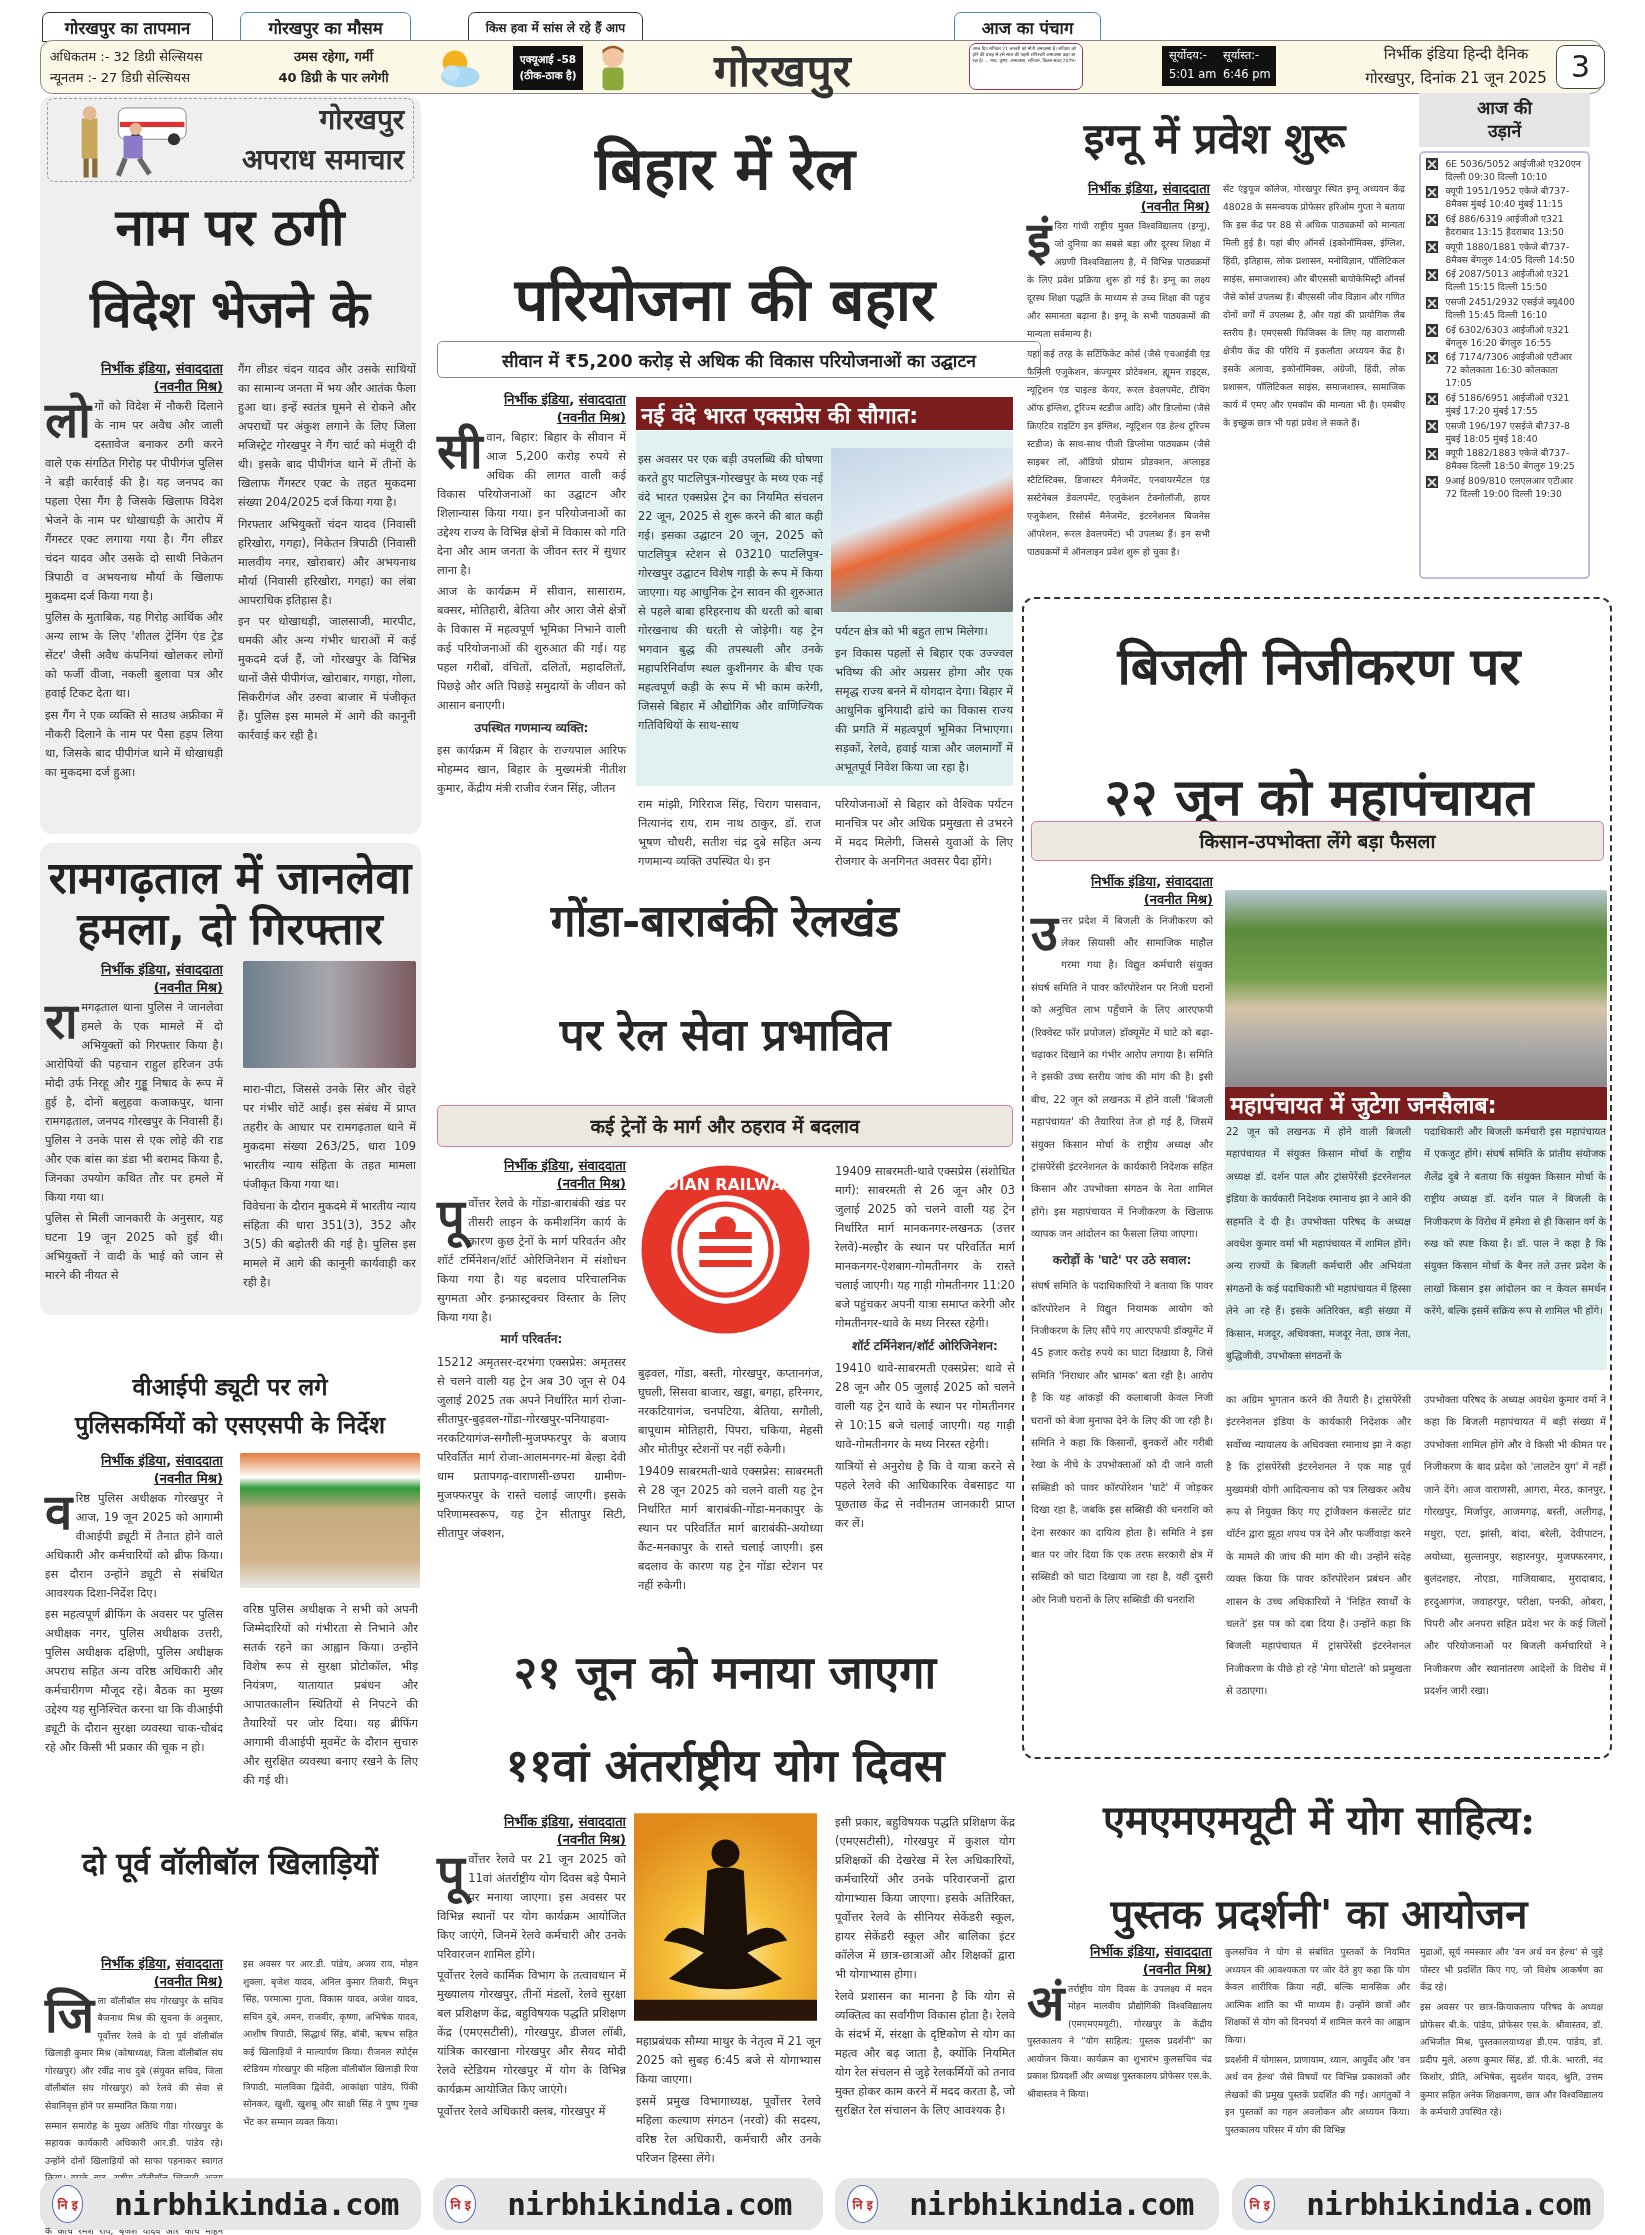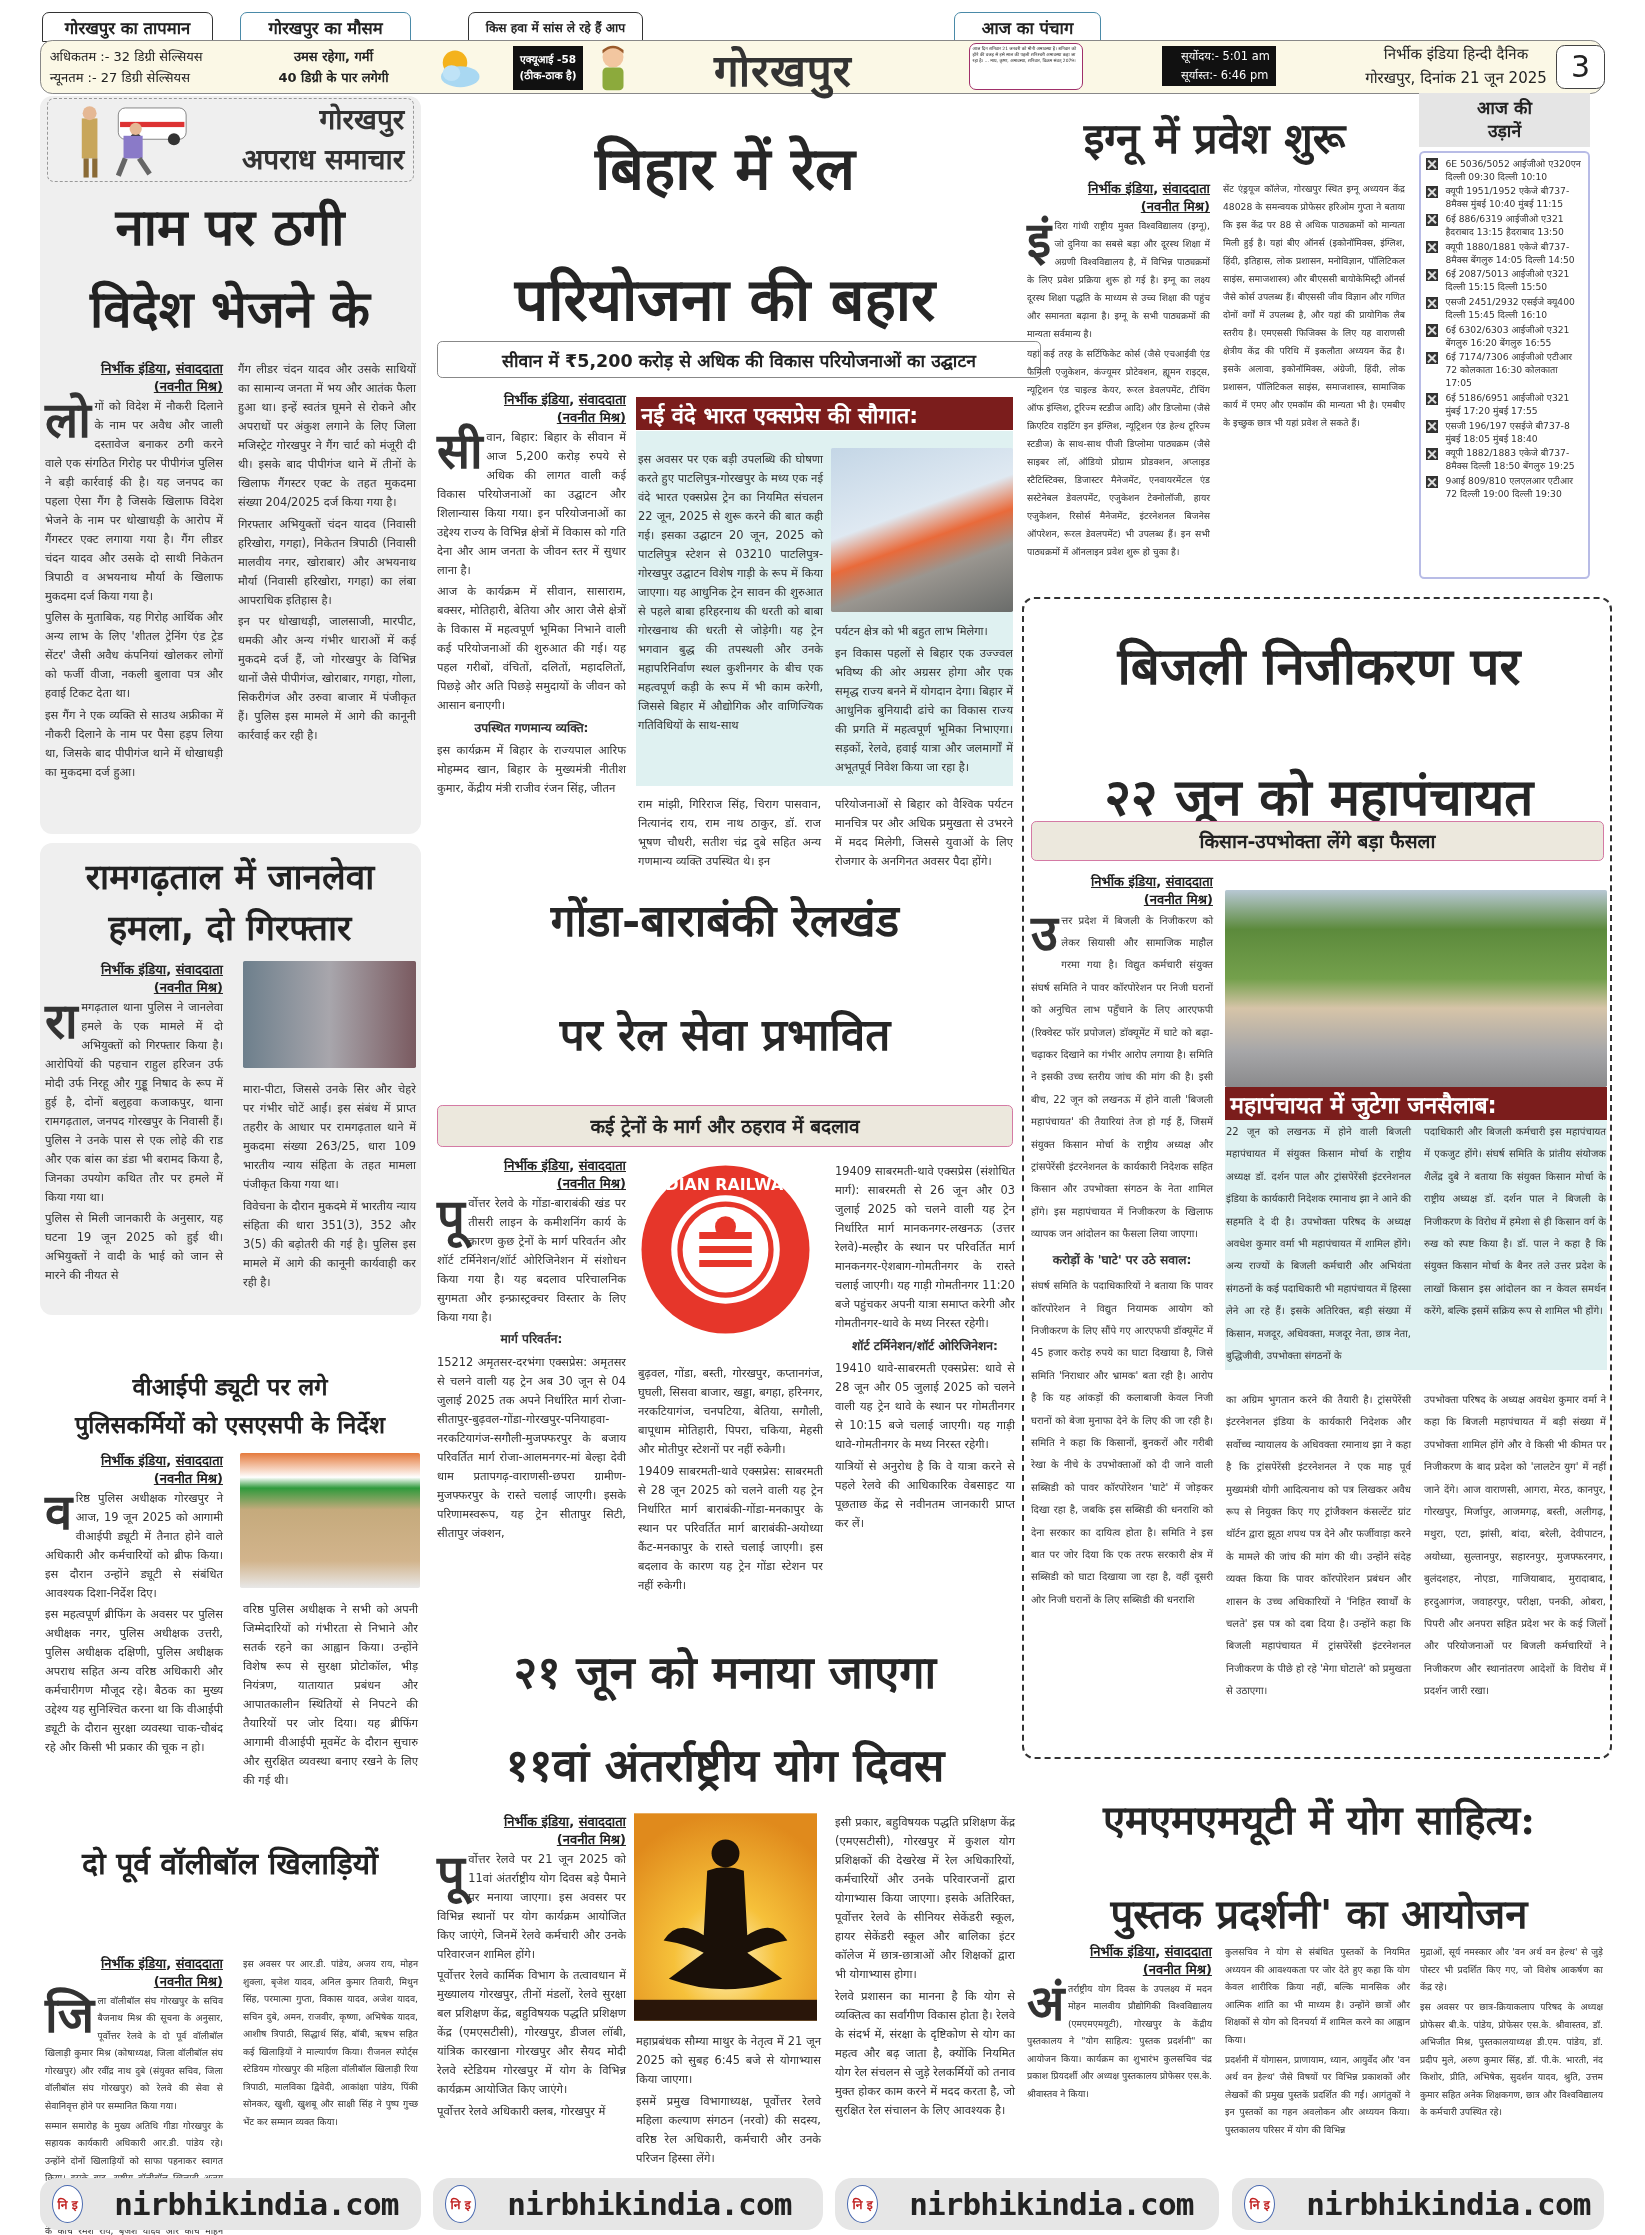--- a/index.html
+++ b/index.html
@@ -7,21 +7,21 @@
 body{font-family:"DejaVu Sans","Liberation Sans",sans-serif;color:#222;position:relative}
 .abs{position:absolute}
 
 .tag{position:absolute;top:12.2px;height:30px;border:1.7px solid #333;border-radius:7px 7px 0 0;background:#fff;font-weight:bold;font-size:16.6px;display:flex;align-items:center;justify-content:center;white-space:nowrap}
 .tag.blue{border-color:#4a8aa8}
 .masthead{position:absolute;left:40px;top:40px;width:1563px;height:54px;background:#fbf8e6;border:1.7px solid #888;border-radius:12.2px;}
 .mh-cell{position:absolute;top:0;height:51px;display:flex;flex-direction:column;justify-content:center;font-size:13px;line-height:21px}
 .aqi{position:absolute;top:5.2px;left:472px;width:70px;height:44px;background:#111;color:#fff;font-size:10.5px;font-weight:bold;text-align:center;display:flex;flex-direction:column;justify-content:center;line-height:15.7px}
 .city{position:absolute;left:673px;top:-1.7px;font-size:44px;font-weight:bold;color:#333;letter-spacing:0.9px;font-family:"DejaVu Serif",serif}
 .panchang{position:absolute;left:928px;top:1.7px;width:114px;height:47px;border:1.7px solid #a0306a;border-radius:7px;font-size:4.4px;line-height:6.1px;padding:2.6px;overflow:hidden;background:#fff}
-.sun{position:absolute;left:1121px;top:5.2px;width:114px;height:40px;background:#111;color:#fff;font-size:11.4px;line-height:19px;padding-left:19px;display:flex;flex-direction:column;justify-content:center}
+.sun{position:absolute;left:1121px;top:5.2px;width:114px;height:40px;background:#111;color:#fff;font-size:11.4px;line-height:19px;padding-left:7px;display:flex;flex-direction:row;justify-content:center}
 .paper{position:absolute;left:1284px;top:0;width:262px;height:51px;text-align:center;font-size:15px;line-height:23.6px;display:flex;flex-direction:column;justify-content:center}
 .pageno{position:absolute;left:1515px;top:3.5px;width:49px;height:44px;border:1.7px solid #444;border-radius:8.7px;background:#fff;font-size:30px;display:flex;align-items:center;justify-content:center}
 .icon-sun{position:absolute;left:393px;top:3.5px;width:49px;height:44px}
 .icon-kid{position:absolute;left:550px;top:1.7px;width:44px;height:49px}
 
 .greybox{background:#efefef;border-radius:12.2px;position:absolute}
 .hl{font-weight:bold;color:#222;text-align:center;line-height:1.2}
 .hl-deco{font-family:"DejaVu Serif",serif;font-weight:bold;color:#262626;text-align:center;line-height:1.25}
 .byline{font-size:13px;text-align:right;line-height:18.3px;font-weight:bold}
 .byline span{text-decoration:underline}
@@ -123,21 +123,21 @@
       <p>इस गैंग ने एक व्यक्ति से साउथ अफ्रीका में नौकरी दिलाने के नाम पर पैसा हड़प लिया था, जिसके बाद पीपीगंज थाने में धोखाधड़ी का मुकदमा दर्ज हुआ।</p>
     </div>
 </div>
 <div class="abs body" style="left:238px;top:360px;width:178px">
   <p>गैंग लीडर चंदन यादव और उसके साथियों का सामान्य जनता में भय और आतंक फैला हुआ था। इन्हें स्वतंत्र घूमने से रोकने और अपराधों पर अंकुश लगाने के लिए जिला मजिस्ट्रेट गोरखपुर ने गैंग चार्ट को मंजूरी दी थी। इसके बाद पीपीगंज थाने में तीनों के खिलाफ गैंगस्टर एक्ट के तहत मुकदमा संख्या 204/2025 दर्ज किया गया है।</p>
     <p>गिरफ्तार अभियुक्तों चंदन यादव (निवासी हरिखोरा, गगहा), निकेतन त्रिपाठी (निवासी मालवीय नगर, खोराबार) और अभयनाथ मौर्या (निवासी हरिखोरा, गगहा) का लंबा आपराधिक इतिहास है।</p>
     <p>इन पर धोखाधड़ी, जालसाजी, मारपीट, धमकी और अन्य गंभीर धाराओं में कई मुकदमे दर्ज हैं, जो गोरखपुर के विभिन्न थानों जैसे पीपीगंज, खोराबार, गगहा, गोला, सिकरीगंज और उरुवा बाजार में पंजीकृत हैं। पुलिस इस मामले में आगे की कानूनी कार्रवाई कर रही है।</p>
 </div>
 
 <div class="greybox" style="left:40px;top:843px;width:381px;height:472px"></div>
-<div class="abs hl" style="left:45px;top:852px;width:370px;font-size:35px;line-height:51px">
+<div class="abs hl" style="left:45px;top:852px;width:370px;font-size:44px;line-height:51px">
   <div>रामगढ़ताल में जानलेवा</div>
     <div>हमला, दो गिरफ्तार</div>
 </div>
 <div class="abs" style="left:45px;top:961px;width:178px">
   <div class="byline"><span>निर्भीक इंडिया</span>, <span>संवाददाता</span></div>
   <div class="byline"><span>(नवनीत मिश्र)</span></div>
   <div class="body">
       <span class="drop">रा</span>
       <p>मगढ़ताल थाना पुलिस ने जानलेवा हमले के एक मामले में दो अभियुक्तों को गिरफ्तार किया है। आरोपियों की पहचान राहुल हरिजन उर्फ मोदी उर्फ निरहू और गुड्डू निषाद के रूप में हुई है, दोनों बलुहवा कजाकपुर, थाना रामगढ़ताल, जनपद गोरखपुर के निवासी हैं। पुलिस ने उनके पास से एक लोहे की राड और एक बांस का डंडा भी बरामद किया है, जिनका उपयोग कथित तौर पर हमले में किया गया था।</p>
       <p>पुलिस से मिली जानकारी के अनुसार, यह घटना 19 जून 2025 को हुई थी। अभियुक्तों ने वादी के भाई को जान से मारने की नीयत से</p>

